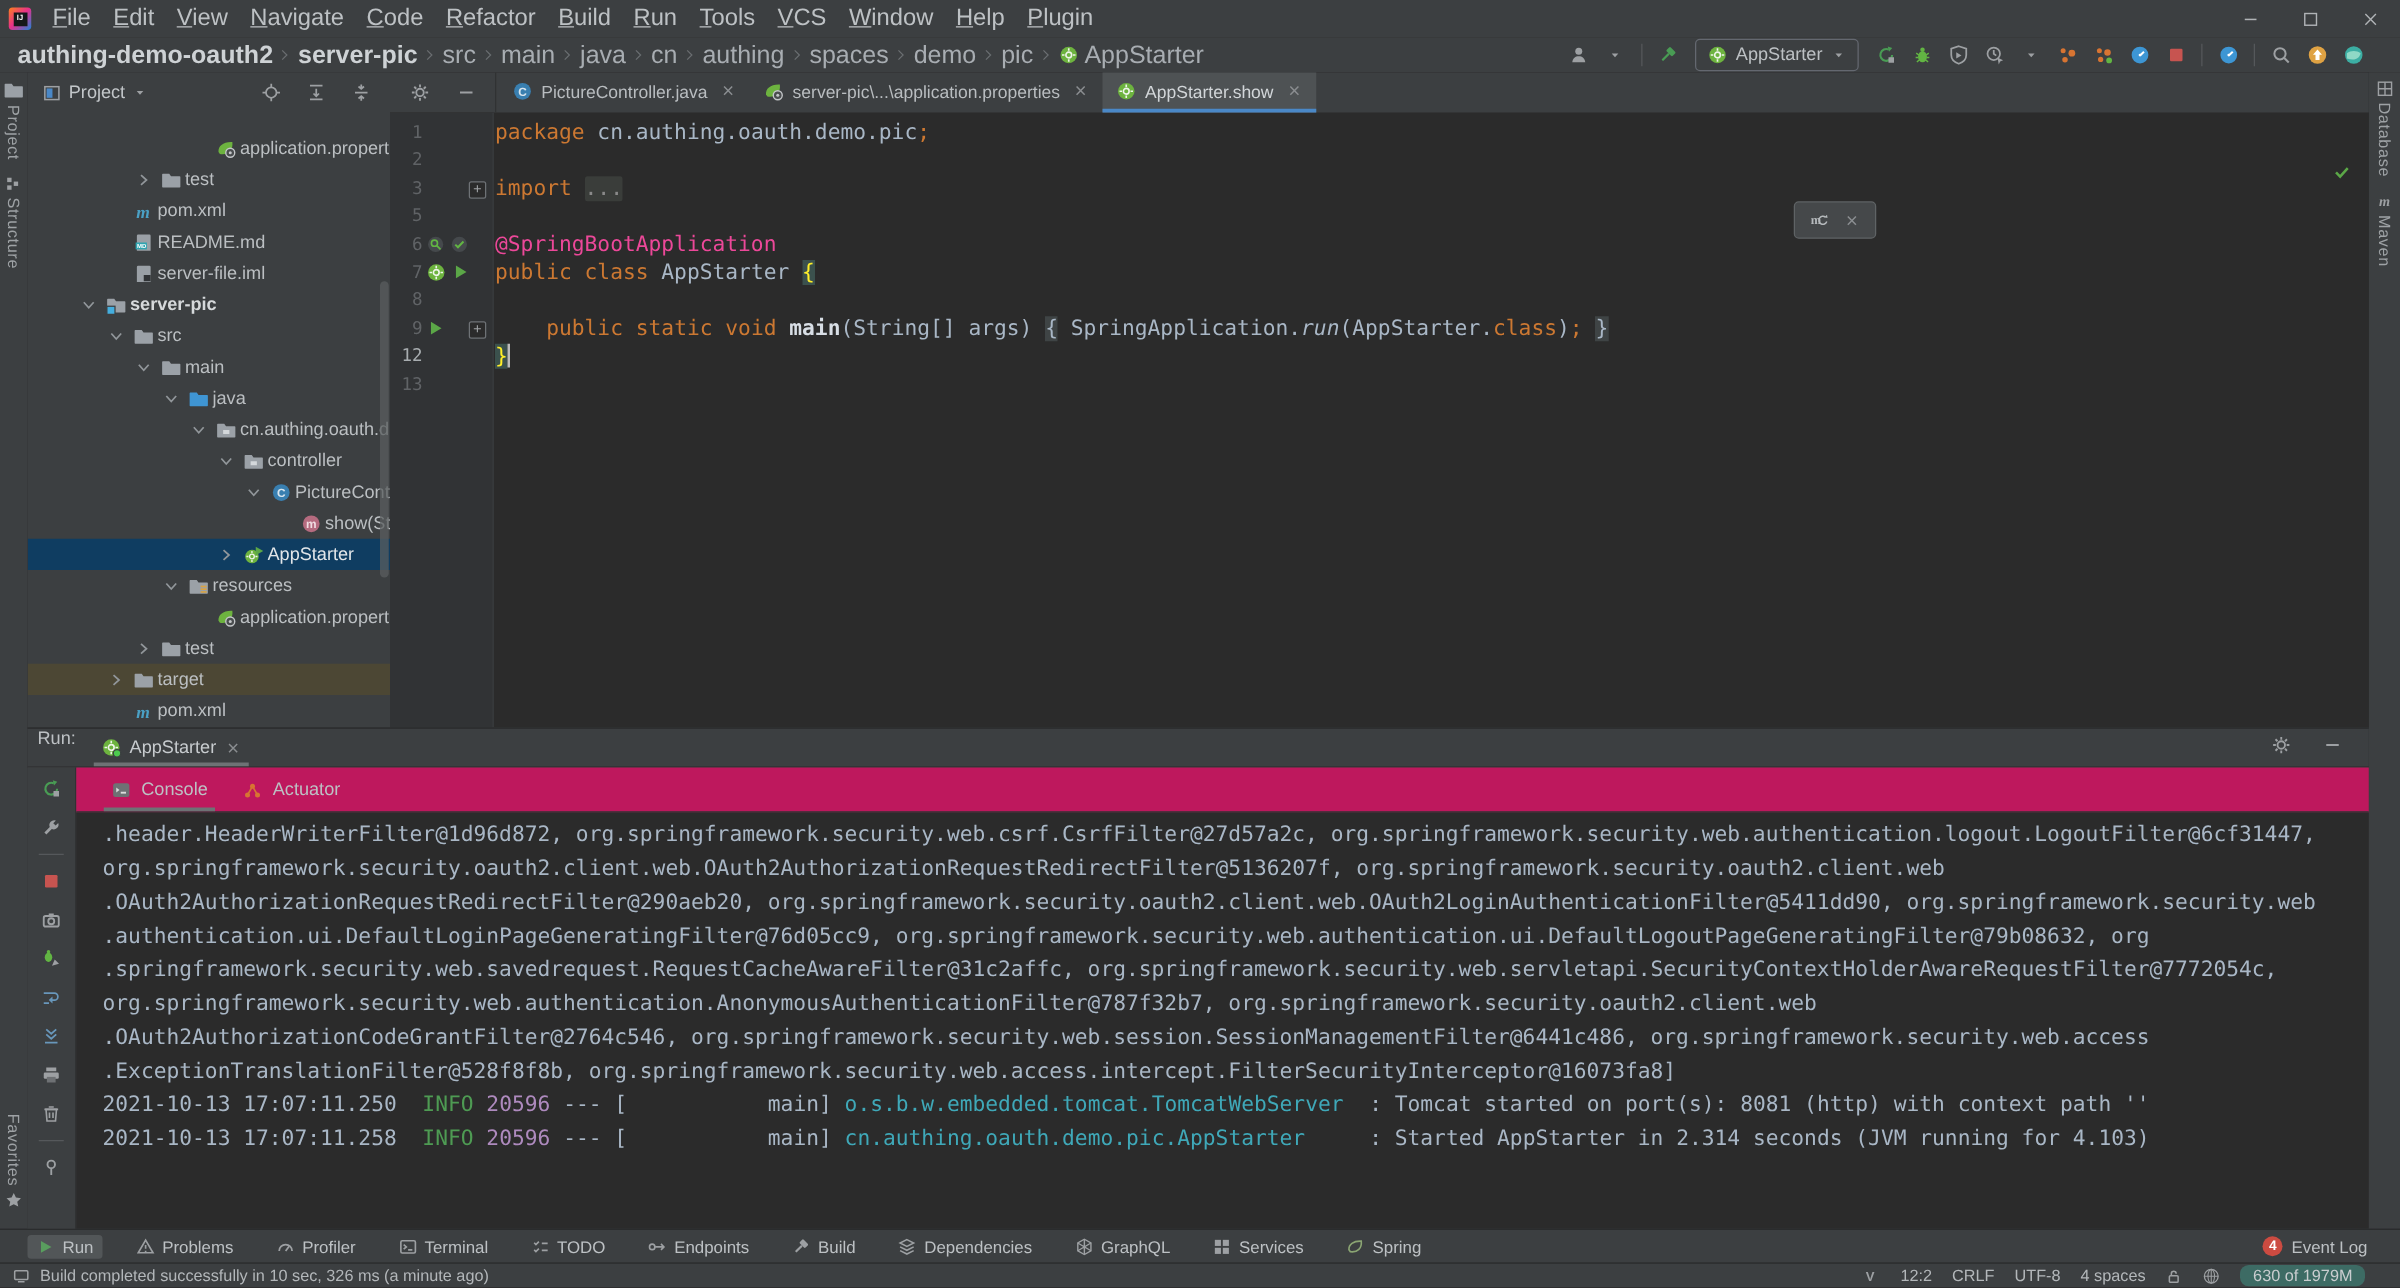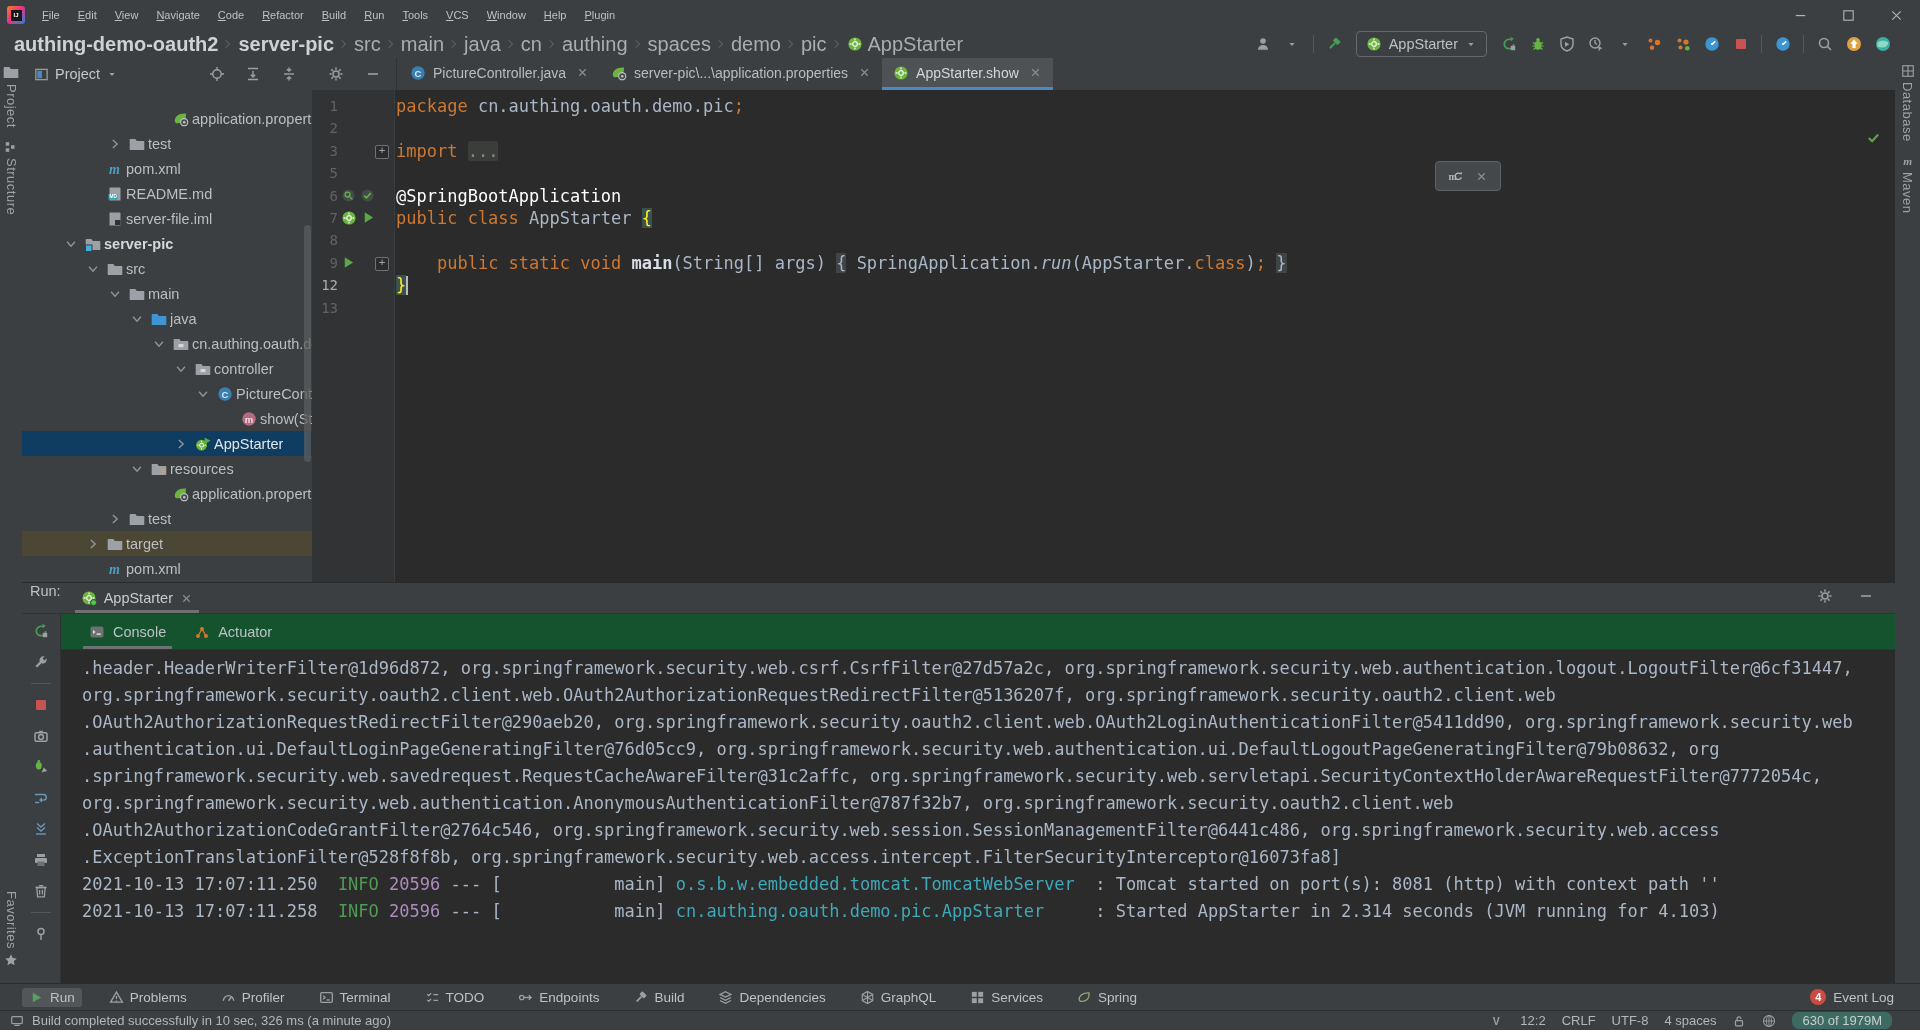--- a/index.html
+++ b/index.html
@@ -11,21 +11,21 @@
 
   
   .titlebar{position:absolute;left:0;top:0;width:1920px;height:30px;background:#3c3f41;
             border-bottom:1px solid #2c2e2f;display:flex;align-items:center;}
   .logo{width:18px;height:18px;margin:0 8px 0 7px;border-radius:3px;flex:none;
         background:linear-gradient(135deg,#fc801d,#e8308a 48%,#1e84d8);
         display:flex;align-items:center;justify-content:center}
   .logo i{width:11px;height:11px;background:#16181a;display:block;
           font-style:normal;color:#fff;font-size:6px;font-weight:bold;line-height:11px;text-align:center}
   .menus{display:flex;align-items:center;height:100%}
-  .menu-item{padding:0 9px;font-size:11px;color:#bdc1c4;line-height:30px;cursor:default}
+  .menu-item{padding:0 9px;font-size:19px;color:#bdc1c4;line-height:30px;cursor:default}
   .menu-item:first-letter{text-decoration:underline}
   .wintitle{position:absolute;left:794px;top:0;line-height:30px;font-size:14.5px;color:#8d9194}
   .winbtns{position:absolute;right:0;top:0;height:30px;display:flex}
   .wbtn{width:48px;height:30px;display:flex;align-items:center;justify-content:center;color:#b0b3b6}
 
   
   .navbar{position:absolute;left:0;top:30px;width:1920px;height:28px;background:#3c3f41;
           border-bottom:1px solid #292b2c;display:flex;align-items:center}
   .crumbs{display:flex;align-items:center;padding-left:14px;gap:4px;white-space:nowrap}
   .crumb{font-size:20px;color:#a8adb2;cursor:pointer}
@@ -75,21 +75,21 @@
   .codeline{position:relative;height:22.4px;font-family:"DejaVu Sans Mono",monospace;font-size:17px;line-height:22.4px;white-space:pre}
   .ln{position:absolute;left:0;width:26px;text-align:right;color:#606366;font-size:14px}
   .ln.cur{color:#a8adb0}
   .gics{position:absolute;left:29px;top:3px;display:flex;gap:4px}
   .gics .ico{cursor:pointer}
   .foldbox{position:absolute;left:63px;top:5px;width:12px;height:12px;border:1px solid #6e7276;border-radius:2px;
            color:#9da0a3;font-size:11px;line-height:10px;text-align:center;background:#2b2b2b;cursor:pointer}
   .ct{position:absolute;left:84px;color:#a9b7c6}
   .tk-kw{color:#cc7832}
   .tk-pl{color:#a9b7c6}
-  .tk-ann{color:#ffffff}
+  .tk-ann{color:#ec4899}
   .tk-meth{color:#d8dee5;font-weight:bold}
   .tk-it{font-style:italic}
   .tk-fold{background:#3a3d3a;color:#8a8a8a;border-radius:2px}
   .tk-brace{color:#ffef28;background:#3b514d}
   .tk-bbox{color:#a9b7c6;background:#3f4445}
   .caret{display:inline-block;width:2px;height:19px;background:#bbbbbb;vertical-align:-4px}
   .mchip{position:absolute;left:1123px;top:71px;width:64px;height:28px;background:#45484a;border:1px solid #5f6365;
          border-radius:4px;display:flex;align-items:center;justify-content:space-evenly;cursor:pointer}
   .edcheck{position:absolute;right:14px;top:40px}
 
@@ -99,21 +99,21 @@
   .run-label{font-size:14.5px;color:#bdc1c4;padding:0 14px 0 8px}
   .run-tab{display:flex;align-items:center;gap:7px;height:100%;padding:0 6px;font-size:14.5px;color:#c7cbce;position:relative;cursor:pointer}
   .run-tab .bar{position:absolute;left:0;right:0;bottom:0;height:3px;background:#6e7275}
   .run-htools{margin-left:auto;display:flex;align-items:center;gap:14px;padding-right:16px}
   .run-body{position:absolute;left:0;top:31px;right:0;bottom:0;display:flex}
   .run-strip{width:38px;background:#3c3f41;border-right:1px solid #303233;display:flex;flex-direction:column;
              align-items:center;padding-top:5px;gap:7px}
   .run-strip .tbtn{width:26px;height:24px}
   .hsep{width:20px;height:1px;background:#55585b;margin:2px 0}
   .run-content{flex:1;display:flex;flex-direction:column;min-width:0}
-  .ctabs{height:35px;background:#14532d;border-bottom:1px solid #303233;display:flex;align-items:flex-end;padding-left:18px;gap:8px}
+  .ctabs{height:35px;background:#be185d;border-bottom:1px solid #303233;display:flex;align-items:flex-end;padding-left:18px;gap:8px}
   .ctab{display:flex;align-items:center;gap:8px;height:100%;padding:0 10px;font-size:14.5px;color:#bdc1c4;position:relative;cursor:pointer}
   .ctab.active .bar{position:absolute;left:4px;right:4px;bottom:0;height:3px;background:#6e7275}
   .console{flex:1;background:#2b2b2b;padding:5px 0 0 21px;overflow:hidden}
   .logline{font-family:"DejaVu Sans Mono",monospace;font-size:17px;line-height:27px;white-space:pre;color:#bcbcbc}
   .tk-info{color:#4e9b53}
   .tk-pid{color:#ae8abe}
   .tk-logger{color:#3fa8b8}
 
   
   .bottombar{position:absolute;left:0;top:983px;width:1920px;height:27px;background:#3c3f41;

